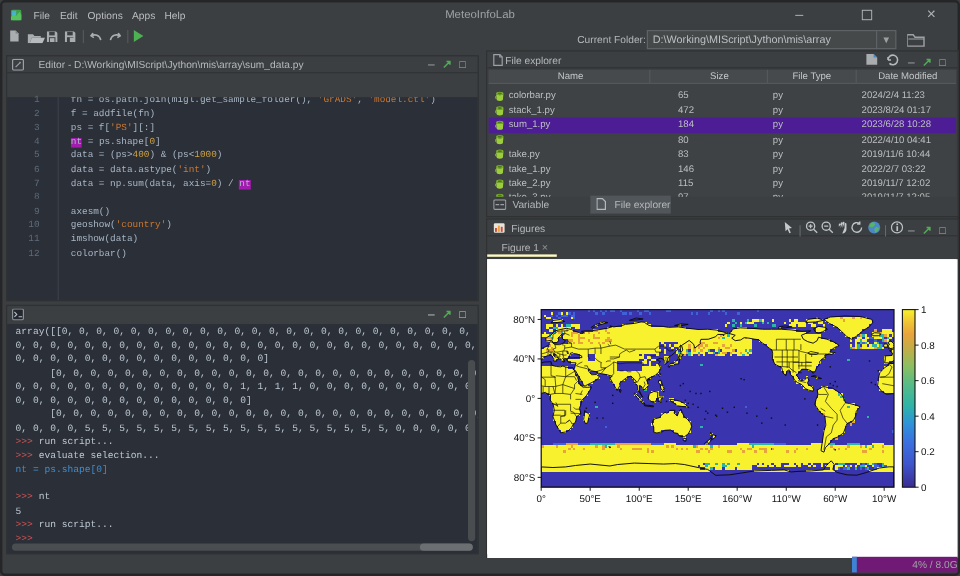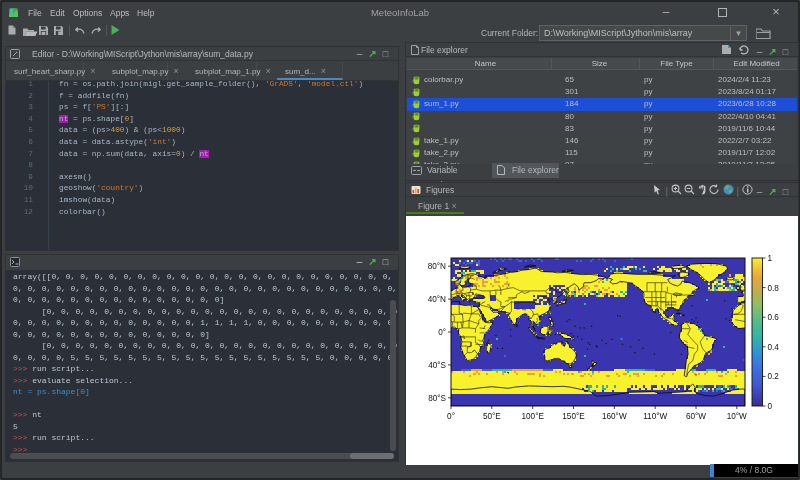--- a/index.html
+++ b/index.html
@@ -44,36 +44,36 @@
 .pr{color:#ce5252}.bl{color:#3f8dce}
 #chs{position:absolute;left:4px;bottom:2px;height:6px;width:384px;background:#4a4e50;border-radius:3px}
 #chs i{position:absolute;right:0;width:44px;height:6px;background:#6b6f71;border-radius:3px}
 #cvs{position:absolute;right:2px;top:45px;bottom:10px;width:6px;background:#494d4f;border-radius:3px}
 
 #fex{left:403px;top:40px;width:394px;height:139px}
 #ftable{position:absolute;left:1px;right:1px;top:15px;height:106px;background:#3f4244;color:#bcbfc1;font-size:8px;overflow:hidden}
 #fhead{position:absolute;left:0;right:0;top:0;height:12px;background:#474a4c;border-bottom:1px solid #55585a}
 .hc{position:absolute;top:0;height:12px;line-height:12px;text-align:center;border-right:1px solid #55585a;color:#c3c6c8;font-size:8px}
 .frow{position:absolute;left:0;right:0;height:12.2px;line-height:12.2px}
-.frow.sel{background:#1d4ed8}
+.frow.sel{background:#4c1d95}
 .fc{position:absolute;top:0;height:12.2px;overflow:hidden}
 .pyic{position:absolute;left:5px;top:1.5px;width:9px;height:9px}
 #ftabs{position:absolute;left:1px;bottom:2px;height:15px;color:#b6b9bb;font-size:10px}
 .ftab{position:absolute;top:0;height:15px;line-height:15px;padding-left:20px;font-size:8.5px}
 .ftab.sel{background:#51565a}
 
 #figs{left:403px;top:180px;width:394px;height:283px}
 #figtabs{position:absolute;left:0;top:15px;right:0;height:17px;color:#b3b6b8;font-size:10px}
-#figtab1{position:absolute;left:0;top:0;width:58px;height:16px;line-height:16px;padding-left:12px;border-bottom:2px solid #4d7c0f;font-size:8.5px}
+#figtab1{position:absolute;left:0;top:0;width:58px;height:16px;line-height:16px;padding-left:12px;border-bottom:2px solid #fef9c3;font-size:8.5px}
 #figwhite{position:absolute;left:0;top:33px;width:392px;height:249px;background:#fff;overflow:hidden}
 #figwhite svg{position:absolute;left:-3px;top:-3px}
 .ticon{display:inline-block}
 
 #status{position:absolute;left:0;bottom:0;width:796px;height:18px}
-#mem{position:absolute;left:708px;top:4px;width:88px;height:13px;background:#000000;color:#9fa2a4;font-size:8.5px;text-align:center;line-height:13px}
+#mem{position:absolute;left:708px;top:4px;width:88px;height:13px;background:#701a75;color:#9fa2a4;font-size:8.5px;text-align:right;line-height:13px}
 #mem i{position:absolute;left:0;top:0;width:3.5px;height:13px;background:#3e84d4}
 </style></head>
 <body>
 <div id="win">
   <div id="menubar">
     <svg class="abs" style="left:7px;top:6px" width="9" height="9">
         <rect width="9" height="9" rx="2" fill="#3f9e48"></rect>
         <path d="M0 6.3 L2.7 2.7 L4.5 5.4 L7.2 1.8 L9 4.5 L9 9 L0 9 Z" fill="#57c160"></path>
         <rect x="0.9" y="0.9" width="3.6" height="3.6" fill="#4ab4e0" opacity="0.85"></rect>
       </svg>
@@ -131,26 +131,20 @@
       </svg>
   </div>
 
   <div id="editor" class="panel">
     <div class="ptitle">Editor - D:\Working\MIScript\Jython\mis\array\sum_data.py</div>
     <svg class="picon" viewBox="0 0 10 10">
         <rect x="0.5" y="0.5" width="9" height="9" rx="1" fill="none" stroke="#9aa0a6"></rect>
         <path d="M3 7 L7 3 M6.3 2.6 l1 1" stroke="#9aa0a6" fill="none"></path>
       </svg>
     <div class="pbtns"><span class="pbtn">–</span><span class="pbtn garrow">↗</span><span class="pbtn" style="font-size:9px">□</span></div>
-    <div id="etabs">
-      <span class="etab" style="left:0px;width:78px">surf_heart_sharp.py<span class="x">×</span></span>
-      <span class="etab" style="left:98px;width:64px">subplot_map.py<span class="x">×</span></span>
-      <span class="etab" style="left:181px;width:70px">subplot_map_1.py<span class="x">×</span></span>
-      <span class="etab" id="etab-act" style="left:271px;width:66px">sum_d...<span class="x">×</span></span>
-    </div>
     <div id="ecode">
       <div id="gutter">
           <pre>1
 2
 3
 4
 5
 6
 7
 8
@@ -217,45 +211,46 @@
           <path d="M1 1 h6 l3 3 v6 h-9 Z" fill="#aaadaf"></path>
           <path d="M7 1 l3 3 h-3 Z" fill="#4a88c7"></path>
         </svg>
       <svg class="ticon" width="12" height="11" style="margin-left:2px">
           <path d="M2 6 a4 4 0 1 1 1.2 2.8 M2 6 v-2.5 M2 6 h2.5" stroke="#b6b9bb" fill="none" stroke-width="1.3"></path>
         </svg>
       <span class="pbtn">–</span><span class="pbtn garrow">↗</span><span class="pbtn" style="font-size:9px">□</span>
     </div>
     <div id="ftable">
       <div id="fhead">
-          <div class="hc" style="left:13px;width:132px">Name</div>
+          <div class="hc" style="left:3px;width:132px">Name</div>
           <div class="hc" style="left:153px;width:80px">Size</div>
           <div class="hc" style="left:233px;width:74px">File Type</div>
-          <div class="hc" style="left:307px;width:85px;border-right:none">Edit Modified</div>
+          <div class="hc" style="left:307px;width:85px;border-right:none">Date Modified</div>
         </div>
         <div class="frow" style="top:16px">
           <svg class="pyic" viewBox="0 0 10 10">
             <path d="M1.6 2.2 a3.4 1.6 0 0 0 6.8 0 l-0.5 5.6 a2.9 1.3 0 0 1 -5.8 0 Z" fill="#9ccd3c"></path>
             <ellipse cx="5" cy="2.2" rx="3.4" ry="1.6" fill="#7db32a"></ellipse>
             <ellipse cx="5" cy="2.2" rx="2" ry="0.9" fill="#4e7a1a"></ellipse>
             <path d="M1.8 4.2 a1.5 1.8 0 0 0 0 3" stroke="#9ccd3c" fill="none" stroke-width="0.8"></path>
           </svg>
           <div class="fc" style="left:17px;width:136px">colorbar.py</div>
           <div class="fc" style="left:158px;width:74px">65</div>
           <div class="fc" style="left:237px;width:70px">py</div>
           <div class="fc" style="left:311px;width:81px">2024/2/4 11:23</div>
         </div>
         <div class="frow" style="top:28.2px">
           <svg class="pyic" viewBox="0 0 10 10">
             <path d="M1.6 2.2 a3.4 1.6 0 0 0 6.8 0 l-0.5 5.6 a2.9 1.3 0 0 1 -5.8 0 Z" fill="#9ccd3c"></path>
             <ellipse cx="5" cy="2.2" rx="3.4" ry="1.6" fill="#7db32a"></ellipse>
             <ellipse cx="5" cy="2.2" rx="2" ry="0.9" fill="#4e7a1a"></ellipse>
             <path d="M1.8 4.2 a1.5 1.8 0 0 0 0 3" stroke="#9ccd3c" fill="none" stroke-width="0.8"></path>
           </svg>
-          <div class="fc" style="left:158px;width:74px">301</div>
+          <div class="fc" style="left:17px;width:136px">stack_1.py</div>
+          <div class="fc" style="left:158px;width:74px">472</div>
           <div class="fc" style="left:237px;width:70px">py</div>
           <div class="fc" style="left:311px;width:81px">2023/8/24 01:17</div>
         </div>
         <div class="frow sel" style="top:40.4px">
           <svg class="pyic" viewBox="0 0 10 10">
             <path d="M1.6 2.2 a3.4 1.6 0 0 0 6.8 0 l-0.5 5.6 a2.9 1.3 0 0 1 -5.8 0 Z" fill="#9ccd3c"></path>
             <ellipse cx="5" cy="2.2" rx="3.4" ry="1.6" fill="#7db32a"></ellipse>
             <ellipse cx="5" cy="2.2" rx="2" ry="0.9" fill="#4e7a1a"></ellipse>
             <path d="M1.8 4.2 a1.5 1.8 0 0 0 0 3" stroke="#9ccd3c" fill="none" stroke-width="0.8"></path>
           </svg>
@@ -275,20 +270,21 @@
           <div class="fc" style="left:237px;width:70px">py</div>
           <div class="fc" style="left:311px;width:81px">2022/4/10 04:41</div>
         </div>
         <div class="frow" style="top:64.8px">
           <svg class="pyic" viewBox="0 0 10 10">
             <path d="M1.6 2.2 a3.4 1.6 0 0 0 6.8 0 l-0.5 5.6 a2.9 1.3 0 0 1 -5.8 0 Z" fill="#9ccd3c"></path>
             <ellipse cx="5" cy="2.2" rx="3.4" ry="1.6" fill="#7db32a"></ellipse>
             <ellipse cx="5" cy="2.2" rx="2" ry="0.9" fill="#4e7a1a"></ellipse>
             <path d="M1.8 4.2 a1.5 1.8 0 0 0 0 3" stroke="#9ccd3c" fill="none" stroke-width="0.8"></path>
           </svg>
+          <div class="fc" style="left:17px;width:136px">take.py</div>
           <div class="fc" style="left:158px;width:74px">83</div>
           <div class="fc" style="left:237px;width:70px">py</div>
           <div class="fc" style="left:311px;width:81px">2019/11/6 10:44</div>
         </div>
         <div class="frow" style="top:77.0px">
           <svg class="pyic" viewBox="0 0 10 10">
             <path d="M1.6 2.2 a3.4 1.6 0 0 0 6.8 0 l-0.5 5.6 a2.9 1.3 0 0 1 -5.8 0 Z" fill="#9ccd3c"></path>
             <ellipse cx="5" cy="2.2" rx="3.4" ry="1.6" fill="#7db32a"></ellipse>
             <ellipse cx="5" cy="2.2" rx="2" ry="0.9" fill="#4e7a1a"></ellipse>
             <path d="M1.8 4.2 a1.5 1.8 0 0 0 0 3" stroke="#9ccd3c" fill="none" stroke-width="0.8"></path>

